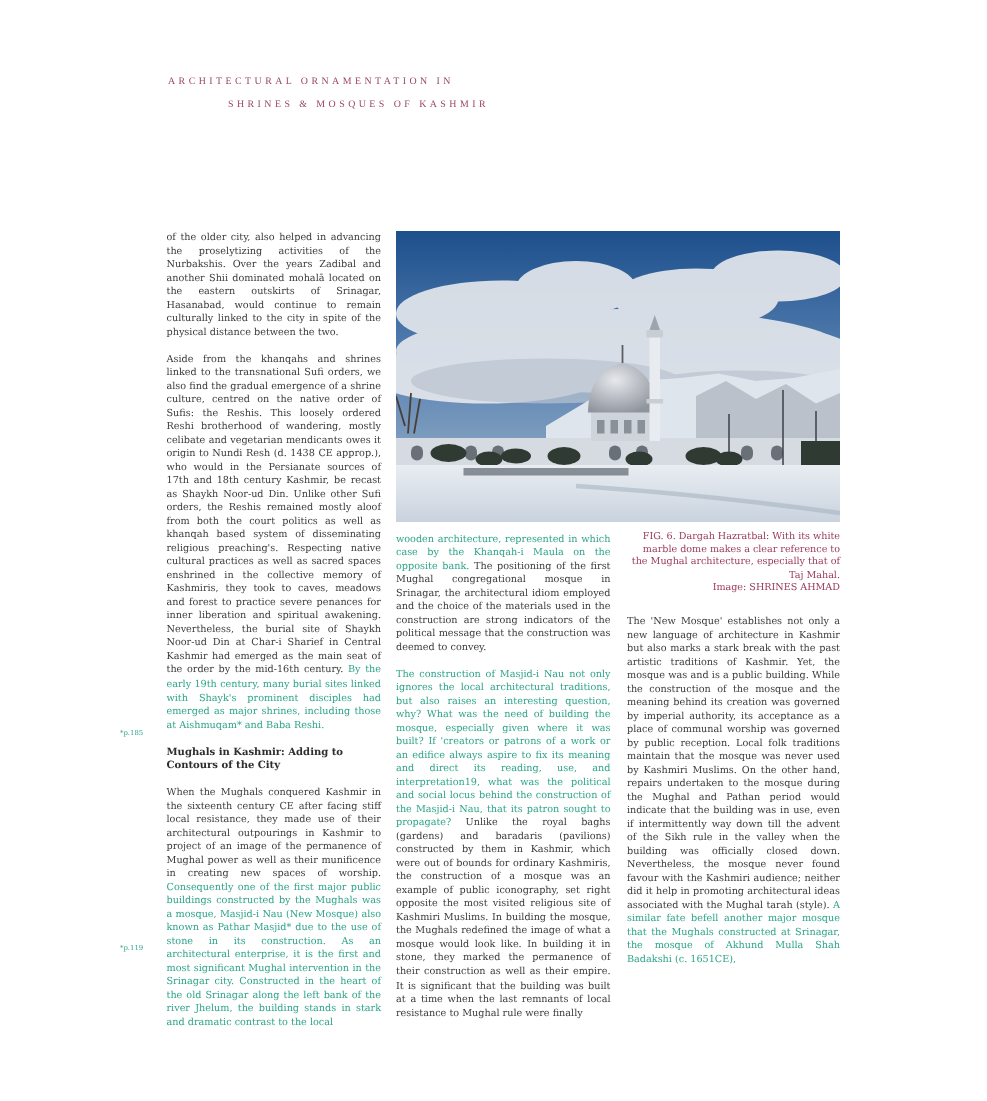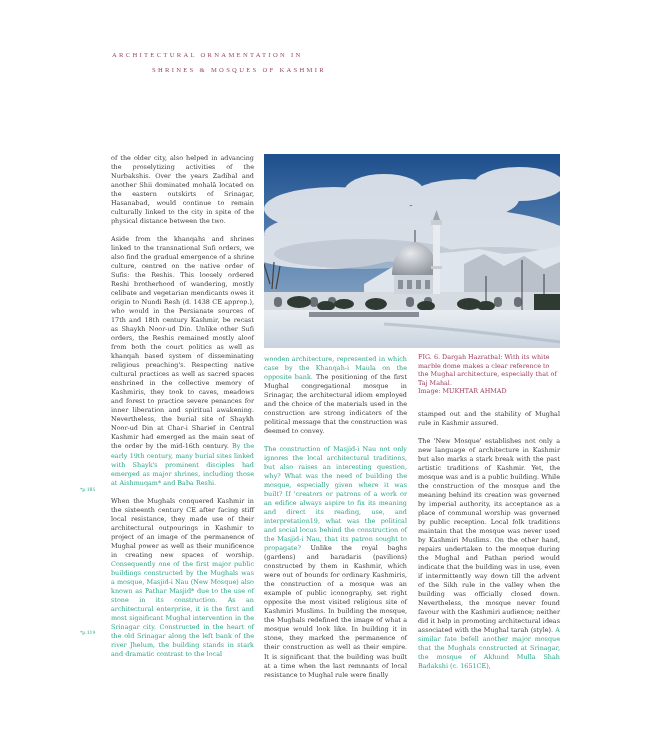--- a/index.html
+++ b/index.html
@@ -9,35 +9,36 @@
   .running-head .l1{white-space:nowrap;}
   .col{position:absolute;font-family:"DejaVu Serif",serif;font-size:6.45px;line-height:9.02px;text-align:justify;hyphens:auto;color:#3b3b3b;}
   .col p{margin:0 0 9px 0;}
   .col1{left:111px;top:154px;width:143px;}
   .col2{left:264px;top:355px;width:143px;}
   .col3{left:418px;top:410px;width:142px;}
   .teal{color:#2fa48a;}
   .col h3{font-family:"DejaVu Serif",serif;font-weight:bold;font-size:6.7px;line-height:9px;margin:0 0 9px 0;color:#2d2d2d;text-align:left;}
   .sidenote{position:absolute;left:80px;font-family:"DejaVu Serif",serif;font-size:4.6px;color:#2fa48a;}
   .photo{position:absolute;left:264px;top:154px;width:296px;height:194px;overflow:hidden;}
-  .caption{position:absolute;left:418px;top:353px;width:142px;font-family:"DejaVu Serif",serif;font-size:6.4px;line-height:8.6px;color:#9b3a58;text-align:left;}
+  .caption{position:absolute;left:418px;top:353px;width:142px;font-family:"DejaVu Serif",serif;font-size:6.4px;line-height:8.6px;color:#9b3a58;text-align:right;}
   .caption .credit{font-style:italic;}
   .caption .credit span{font-style:normal;}
 </style>
 </head>
 <body>
 
 <div class="running-head">
   <div class="l1">ARCHITECTURAL ORNAMENTATION IN</div>
   <div class="l2">SHRINES &amp; MOSQUES OF KASHMIR</div>
 </div>
 
 <div class="col col1">
   <p>of the older city, also helped in advancing the proselytizing activities of the Nurbakshis. Over the years Zadibal and another Shii dominated mohalā located on the eastern outskirts of Srinagar, Hasanabad, would continue to remain culturally linked to the city in spite of the physical distance between the two.</p>
   <p><span>Aside from the khanqahs and shrines linked to the transnational Sufi orders, we also find the gradual emergence of a shrine culture, centred on the native order of Sufis: the Reshis. This loosely ordered Reshi brotherhood of wandering, mostly celibate and vegetarian mendicants owes it origin to Nundi Resh (d. 1438 CE approp.), who would in the Persianate sources of 17th and 18th century Kashmir, be recast as Shaykh Noor-ud Din. Unlike other Sufi orders, the Reshis remained mostly aloof from both the court politics as well as khanqah based system of disseminating religious preaching's. Respecting native cultural practices as well as sacred spaces enshrined in the collective memory of Kashmiris, they took to caves, meadows and forest to practice severe penances for inner liberation and spiritual awakening. Nevertheless, the burial site of Shaykh Noor-ud Din at Char-i Sharief in Central Kashmir had emerged as the main seat of the order by the mid-16th century.</span> <span class="teal">By the early 19th century, many burial sites linked with Shayk's prominent disciples had emerged as major shrines, including those at Aishmuqam* and Baba Reshi.</span></p>
+  <h3>Mughals in Kashmir: Adding to Contours of the City</h3>
   <p><span>When the Mughals conquered Kashmir in the sixteenth century CE after facing stiff local resistance, they made use of their architectural outpourings in Kashmir to project of an image of the permanence of Mughal power as well as their munificence in creating new spaces of worship.</span> <span class="teal">Consequently one of the first major public buildings constructed by the Mughals was a mosque, Masjid-i Nau (New Mosque) also known as Pathar Masjid* due to the use of stone in its construction. As an architectural enterprise, it is the first and most significant Mughal intervention in the Srinagar city. Constructed in the heart of the old Srinagar along the left bank of the river Jhelum, the building stands in stark and dramatic contrast to the local</span></p>
 </div>
 
 <div class="sidenote" style="top:487px;">*p.185</div>
 <div class="sidenote" style="top:630px;">*p.119</div>
 
 <div class="photo">
   <svg width="296" height="194" viewBox="0 0 296 194">
     <defs>
       <linearGradient id="sky" x1="0" y1="0" x2="0" y2="1">
@@ -112,24 +113,23 @@
     <path d="M0,110 L6,130 M10,108 L8,135 M16,112 L12,135" stroke="#4a3e38" stroke-width="1.2"></path>
     <rect x="0" y="156" width="296" height="38" fill="url(#snow)"></rect>
     <rect x="45" y="158" width="110" height="5" fill="#4a5058" opacity="0.6"></rect>
     <path d="M120,170 Q200,175 296,188" stroke="#a8b4c2" stroke-width="3" fill="none" opacity="0.6"></path>
   </svg>
 </div>
 
 <div class="caption">
   <span>FIG. 6.</span>
   <span>Dargah Hazratbal: With its white marble dome makes a clear reference to the Mughal architecture, especially that of Taj Mahal.</span><br>
-  <span class="credit"><span style="">Image:</span> <span>MUKHTAR AHMAD</span></span>
+  <span class="credit"><span style="">Image:</span> <span>SHRINES AHMAD</span></span>
 </div>
 
 <div class="col col2">
   <p><span class="teal">wooden architecture, represented in which case by the Khanqah-i Maula on the opposite bank.</span> <span>The positioning of the first Mughal congregational mosque in Srinagar, the architectural idiom employed and the choice of the materials used in the construction are strong indicators of the political message that the construction was deemed to convey.</span></p>
   <p><span class="teal">The construction of Masjid-i Nau not only ignores the local architectural traditions, but also raises an interesting question, why? What was the need of building the mosque, especially given where it was built? If 'creators or patrons of a work or an edifice always aspire to fix its meaning and direct its reading, use, and interpretation19, what was the political and social locus behind the construction of the Masjid-i Nau, that its patron sought to propagate?</span> <span>Unlike the royal baghs (gardens) and baradaris (pavilions) constructed by them in Kashmir, which were out of bounds for ordinary Kashmiris, the construction of a mosque was an example of public iconography, set right opposite the most visited religious site of Kashmiri Muslims. In building the mosque, the Mughals redefined the image of what a mosque would look like. In building it in stone, they marked the permanence of their construction as well as their empire. It is significant that the building was built at a time when the last remnants of local resistance to Mughal rule were finally</span></p>
 </div>
 
 <div class="col col3">
-  <p>stamped out and the stability of Mughal rule in Kashmir assured.</p>
   <p><span>The 'New Mosque' establishes not only a new language of architecture in Kashmir but also marks a stark break with the past artistic traditions of Kashmir. Yet, the mosque was and is a public building. While the construction of the mosque and the meaning behind its creation was governed by imperial authority, its acceptance as a place of communal worship was governed by public reception. Local folk traditions maintain that the mosque was never used by Kashmiri Muslims. On the other hand, repairs undertaken to the mosque during the Mughal and Pathan period would indicate that the building was in use, even if intermittently way down till the advent of the Sikh rule in the valley when the building was officially closed down. Nevertheless, the mosque never found favour with the Kashmiri audience; neither did it help in promoting architectural ideas associated with the Mughal tarah (style).</span> <span class="teal">A similar fate befell another major mosque that the Mughals constructed at Srinagar, the mosque of Akhund Mulla Shah Badakshi (c. 1651CE),</span></p>
 </div>
 
 </body></html>

